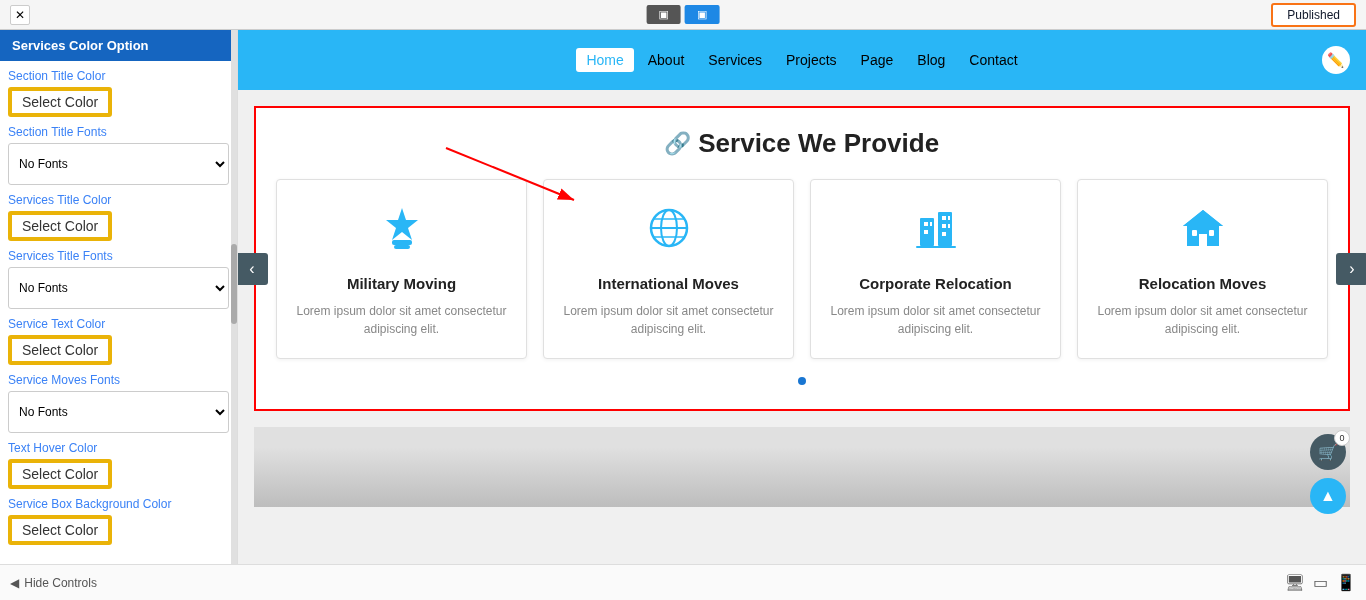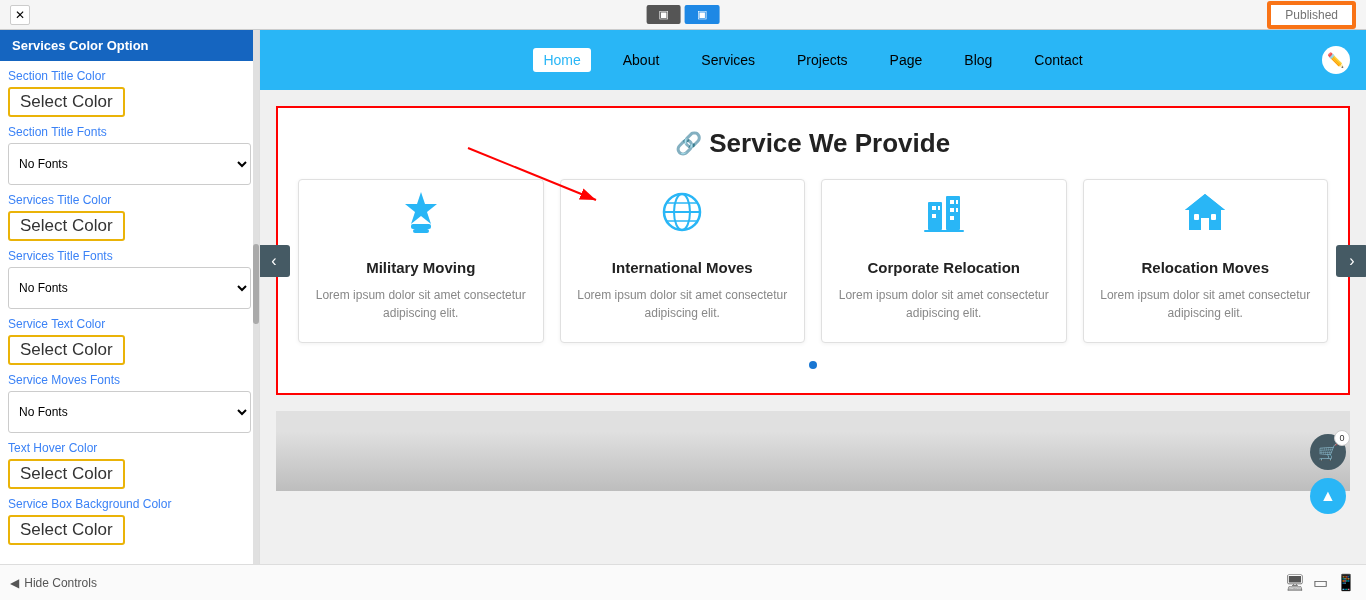--- a/index.html
+++ b/index.html
@@ -32,37 +32,37 @@
       background: #555;
       color: #fff;
       font-size: 11px;
       border-radius: 2px;
       cursor: pointer;
     }
     .top-bar-tab.active { background: #1e88e5; }
     .published-btn {
       padding: 3px 14px;
       background: #fff;
-      border: 4px solid #f97316;
+      border: 2px solid #f97316;
       font-size: 12px;
       border-radius: 3px;
       cursor: pointer;
-      color: #737373;
+      color: #0f172a;
     }
 
     
     .main-area {
       display: flex;
       flex: 1;
       overflow: hidden;
     }
 
     
     .left-panel {
-      width: 260px;
+      width: 238px;
       background: #fff;
       border-right: 1px solid #ddd;
       flex-shrink: 0;
       overflow-y: auto;
       position: relative;
     }
     .panel-header {
       background: #1565c0;
       color: #fff;
       padding: 8px 12px;
@@ -77,23 +77,23 @@
     }
     .field-label {
       font-size: 12px;
       color: #3b82f6;
       margin-bottom: 4px;
       display: block;
     }
     .color-btn {
       padding: 3px 10px;
       background: #fff;
-      border: 2px solid #eab308;
+      border: 4px solid #eab308;
       border-radius: 3px;
-      font-size: 17px;
+      font-size: 14px;
       cursor: pointer;
       color: #333;
     }
     .font-select {
       width: 100%;
       padding: 12px 6px;
       border: 1px solid #ccc;
       border-radius: 3px;
       font-size: 12px;
       background: #fff;
@@ -126,21 +126,21 @@
     .nav-bar {
       background: #29b6f6;
       display: flex;
       align-items: center;
       justify-content: center;
       padding: 0 20px;
       height: 60px;
       position: relative;
     }
     .nav-items {
-      display: flex; gap: 22px; align-items: center;
+      display: flex; gap: 4px; align-items: center;
     }
     .nav-item {
       color: #000000;
       font-size: 14px;
       font-weight: 500;
       cursor: pointer;
       padding: 4px 10px;
       border-radius: 3px;
     }
     .nav-item.active {
@@ -188,21 +188,21 @@
       display: flex;
       gap: 16px;
       justify-content: center;
       align-items: stretch;
       position: relative;
     }
     .service-card {
       background: #fff;
       border: 1px solid #e0e0e0;
       border-radius: 4px;
-      padding: 8px 16px 20px;
+      padding: 24px 16px 20px;
       text-align: center;
       flex: 1;
       min-width: 0;
       box-shadow: 0 1px 4px rgba(0,0,0,0.06);
     }
     .service-card-icon {
       font-size: 40px;
       color: #29b6f6;
       margin-bottom: 14px;
       display: block;

